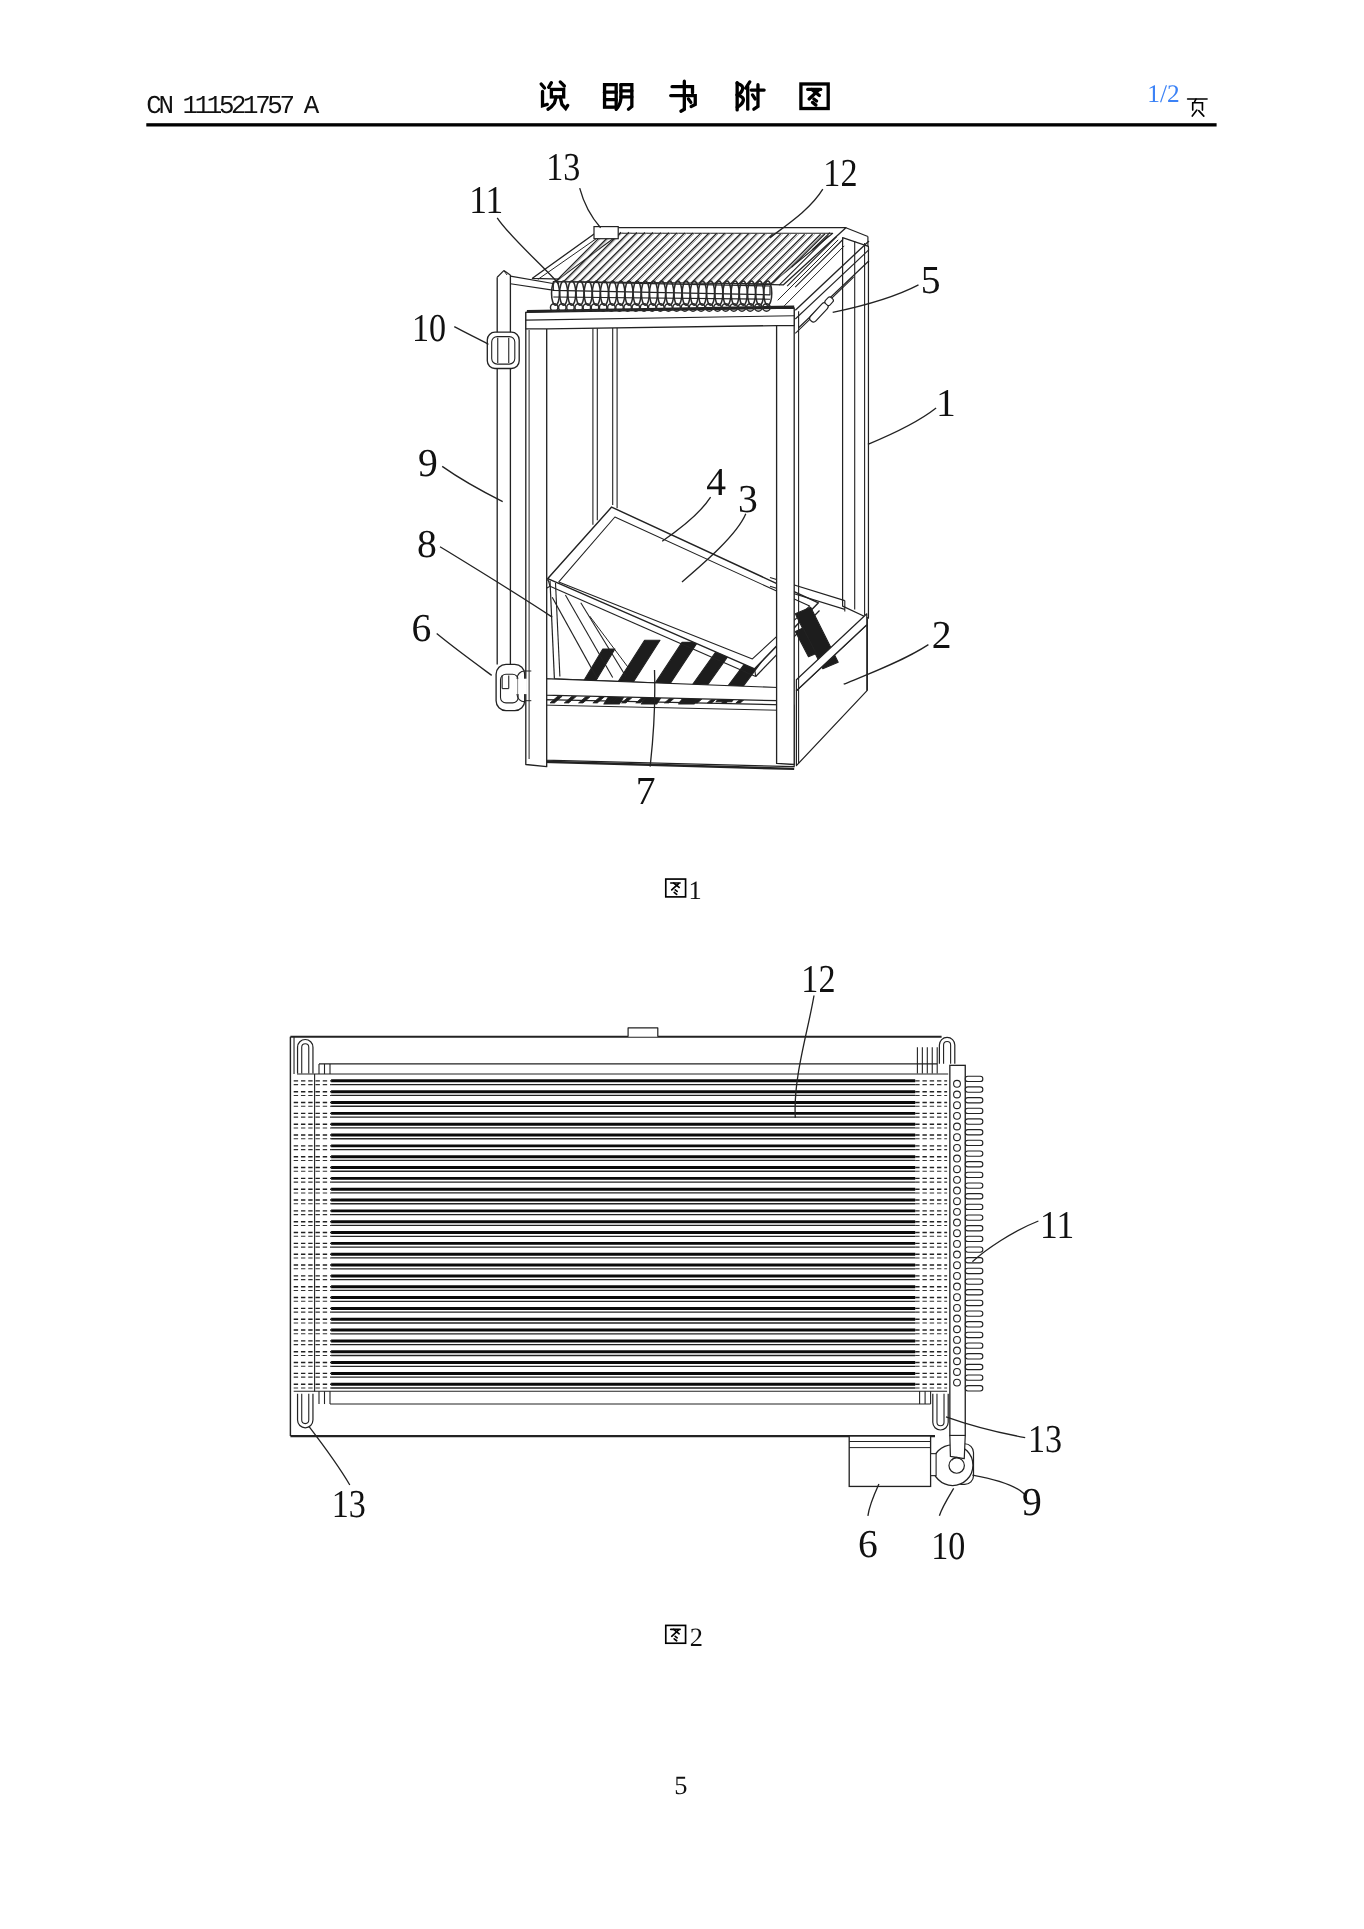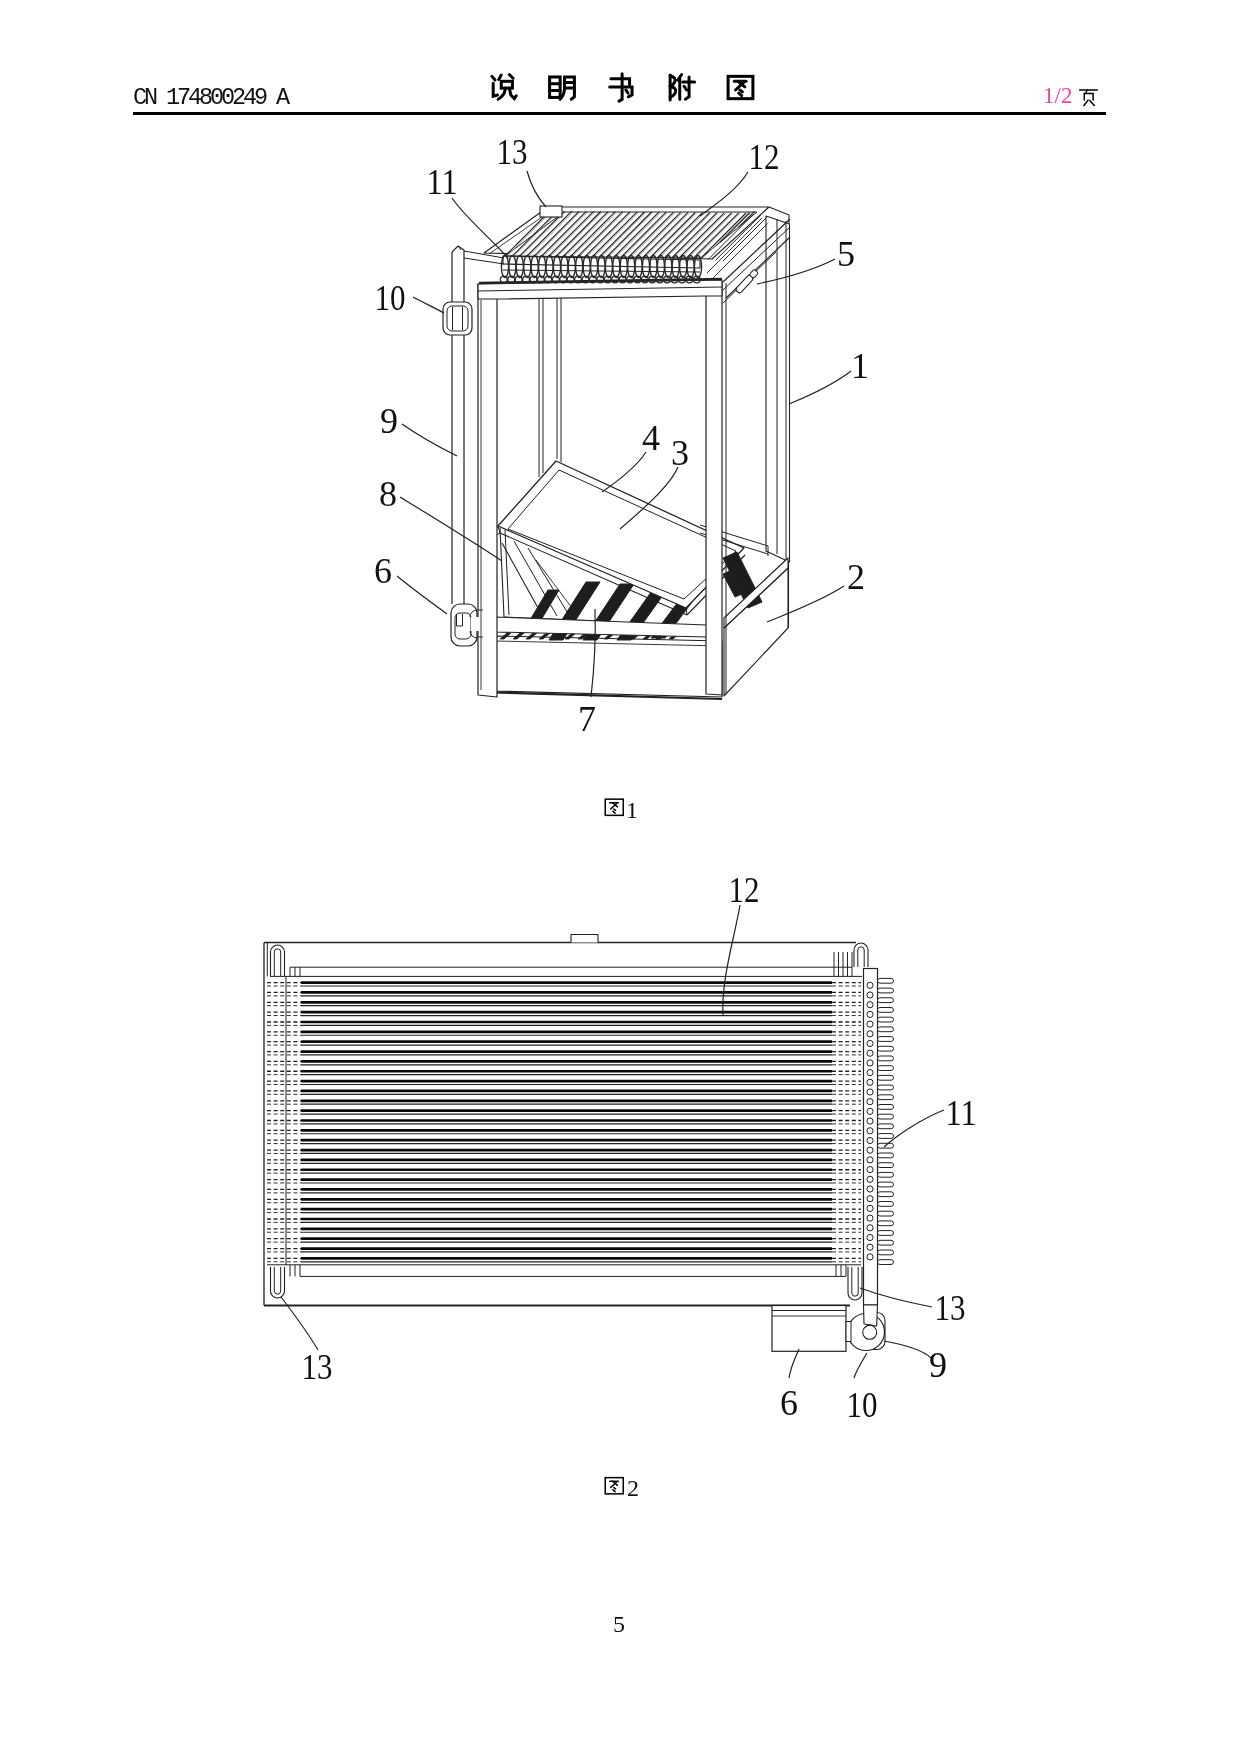--- a/index.html
+++ b/index.html
@@ -1,31 +1,31 @@
 <!DOCTYPE html>
 <html><head>
 <meta charset="utf-8">
 <style>
   html,body { margin:0; padding:0; background:#ffffff; }
   body { width:1240px; height:1754px; position:relative;
          font-family:"Liberation Sans", sans-serif; }
   .hdr-left { position:absolute; left:133px; top:84px;
       font-family:"Liberation Mono", monospace; font-size:23.5px; color:#111;
       letter-spacing:-3.1px; }
-  .hdr-right { position:absolute; left:1043px; top:83px;
-      font-family:"Liberation Serif", serif; font-size:23px; color:#ec4899; }
+  .hdr-right { position:absolute; left:1043px; top:73px;
+      font-family:"Liberation Serif", serif; font-size:23px; color:#3b82f6; }
   .rule { position:absolute; left:133px; top:111.5px; width:973px; height:3px;
       background:#000; }
   .cap { position:absolute; font-family:"Liberation Serif", serif;
       font-size:25px; color:#111; }
   svg { position:absolute; left:0; top:0; }
 </style>
 </head>
 <body>
-  <div class="hdr-left">CN 174800249 A</div>
+  <div class="hdr-left">CN 111521757 A</div>
   <div class="hdr-right">1/2</div>
   <div class="rule"></div>
   <div class="cap" style="left:613px; top:1611px; font-size:24px;">5</div>
   <svg width="1240" height="1754" viewBox="0 0 1240 1754">
 <g id="fig1">
 <line x1="539.0" y1="298.0" x2="539.0" y2="477.0" stroke="#222" stroke-width="1" stroke-linecap="butt"></line>
 <line x1="543.0" y1="298.0" x2="543.0" y2="473.0" stroke="#222" stroke-width="1" stroke-linecap="butt"></line>
 <line x1="557.0" y1="297.0" x2="557.0" y2="459.0" stroke="#222" stroke-width="1" stroke-linecap="butt"></line>
 <line x1="561.0" y1="297.0" x2="561.0" y2="462.0" stroke="#222" stroke-width="1" stroke-linecap="butt"></line>
 <polygon points="766.0,216.0 789.5,224.0 789.5,562.0 766.0,551.0" fill="white" stroke="#222" stroke-width="1.1" stroke-linejoin="round"></polygon>

